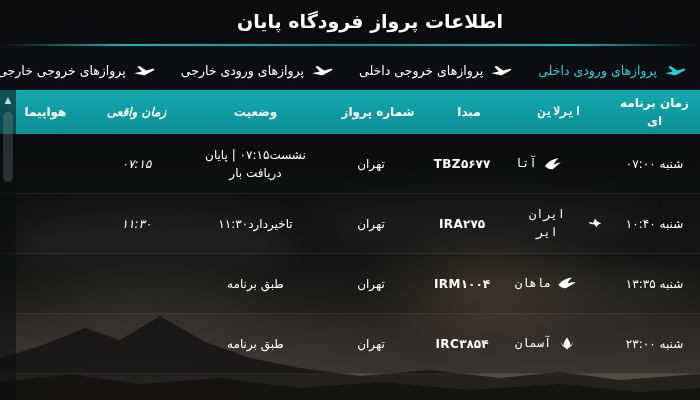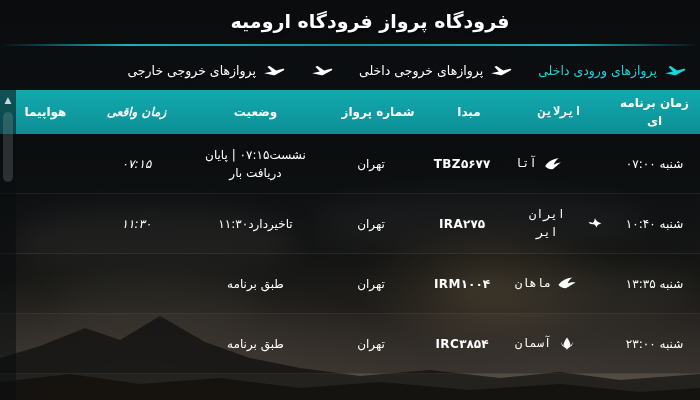--- a/index.html
+++ b/index.html
@@ -155,21 +155,21 @@
   <div class="glow-sun"></div>
   <div class="mtn">
     <svg viewBox="0 0 700 150" preserveAspectRatio="none">
       <path d="M0,150 L0,108 L40,96 L85,78 L120,90 L160,66 L205,92 L250,108 L300,118 L360,126 L430,120 L500,128 L560,122 L620,130 L700,124 L700,150 Z" fill="#201e1b" opacity="0.92"></path>
       <path d="M0,150 L0,132 L70,124 L140,134 L220,128 L300,138 L380,132 L470,140 L560,134 L640,142 L700,138 L700,150 Z" fill="#15130f" opacity="0.95"></path>
     </svg>
   </div>
 </div>
 
 <div class="title-bar">
-  <div class="page-title">فرودگاه پرواز فرودگاه ارومیه</div>
+  <div class="page-title">اطلاعات پرواز فرودگاه پایان</div>
 </div>
 <div class="title-rule"></div>
 
 <div class="tabs">
   <div class="tab active">
     <span class="plane-icon">
       <svg viewBox="0 0 40 22">
           <path d="M2 16 L16 13 L8 4 L12 3 L24 11 L36 8 C38.5 7.5 39.5 9 38 10.5 L22 19 C20.5 19.8 19 19.8 17.5 19.2 L2 16 Z" fill="#17d6dc"></path>
         </svg>
     </span>
@@ -182,20 +182,21 @@
         </svg>
     </span>
     <span>پروازهای خروجی داخلی</span>
   </div>
   <div class="tab">
     <span class="plane-icon">
       <svg viewBox="0 0 40 22">
           <path d="M2 16 L16 13 L8 4 L12 3 L24 11 L36 8 C38.5 7.5 39.5 9 38 10.5 L22 19 C20.5 19.8 19 19.8 17.5 19.2 L2 16 Z" fill="#ffffff"></path>
         </svg>
     </span>
+    <span>پروازهای ورودی خارجی</span>
   </div>
   <div class="tab">
     <span class="plane-icon">
       <svg viewBox="0 0 40 22">
           <path d="M2 16 L16 13 L8 4 L12 3 L24 11 L36 8 C38.5 7.5 39.5 9 38 10.5 L22 19 C20.5 19.8 19 19.8 17.5 19.2 L2 16 Z" fill="#ffffff"></path>
         </svg>
     </span>
     <span>پروازهای خروجی خارجی</span>
   </div>
 </div>

